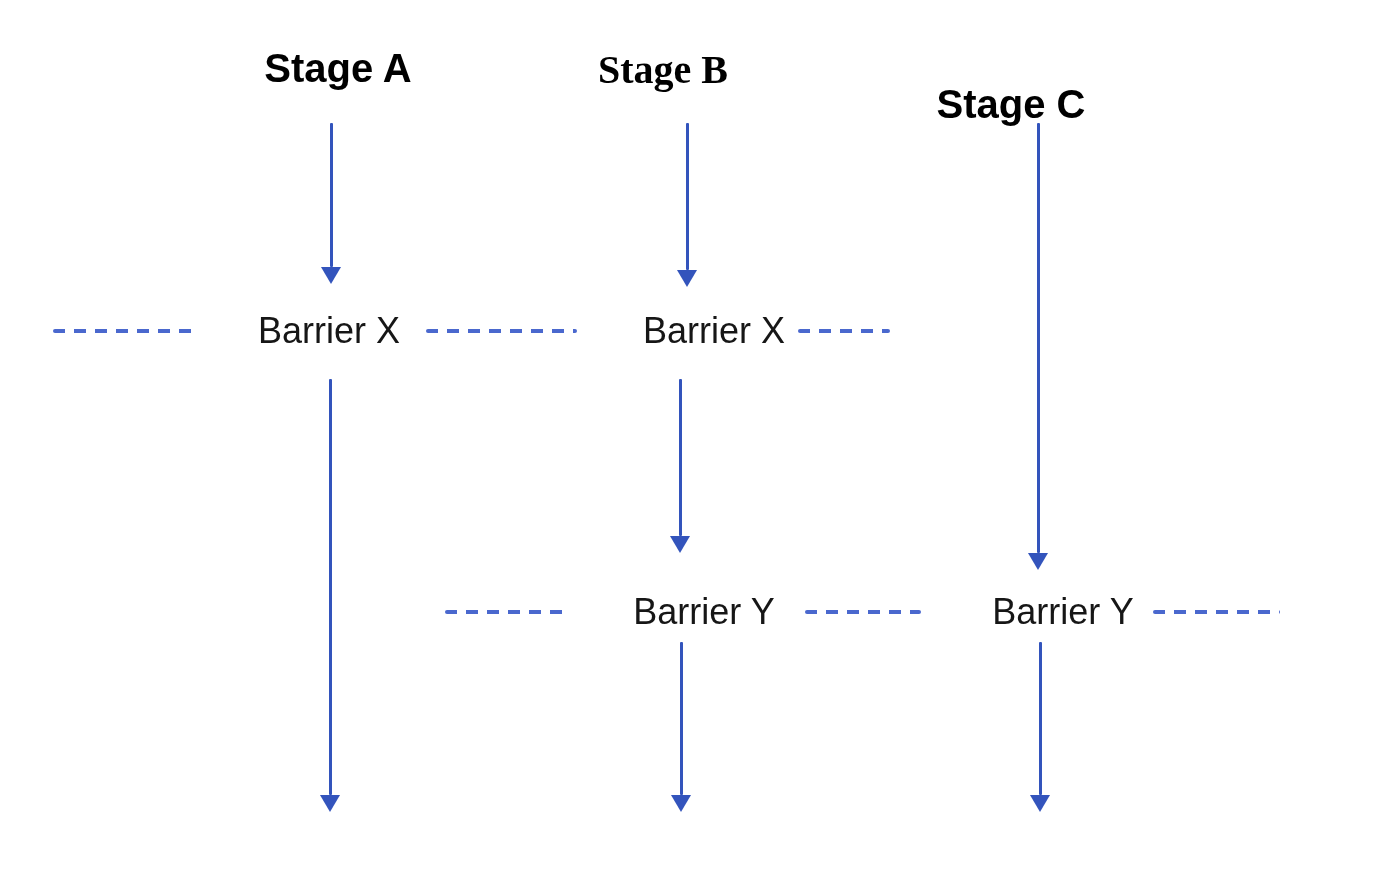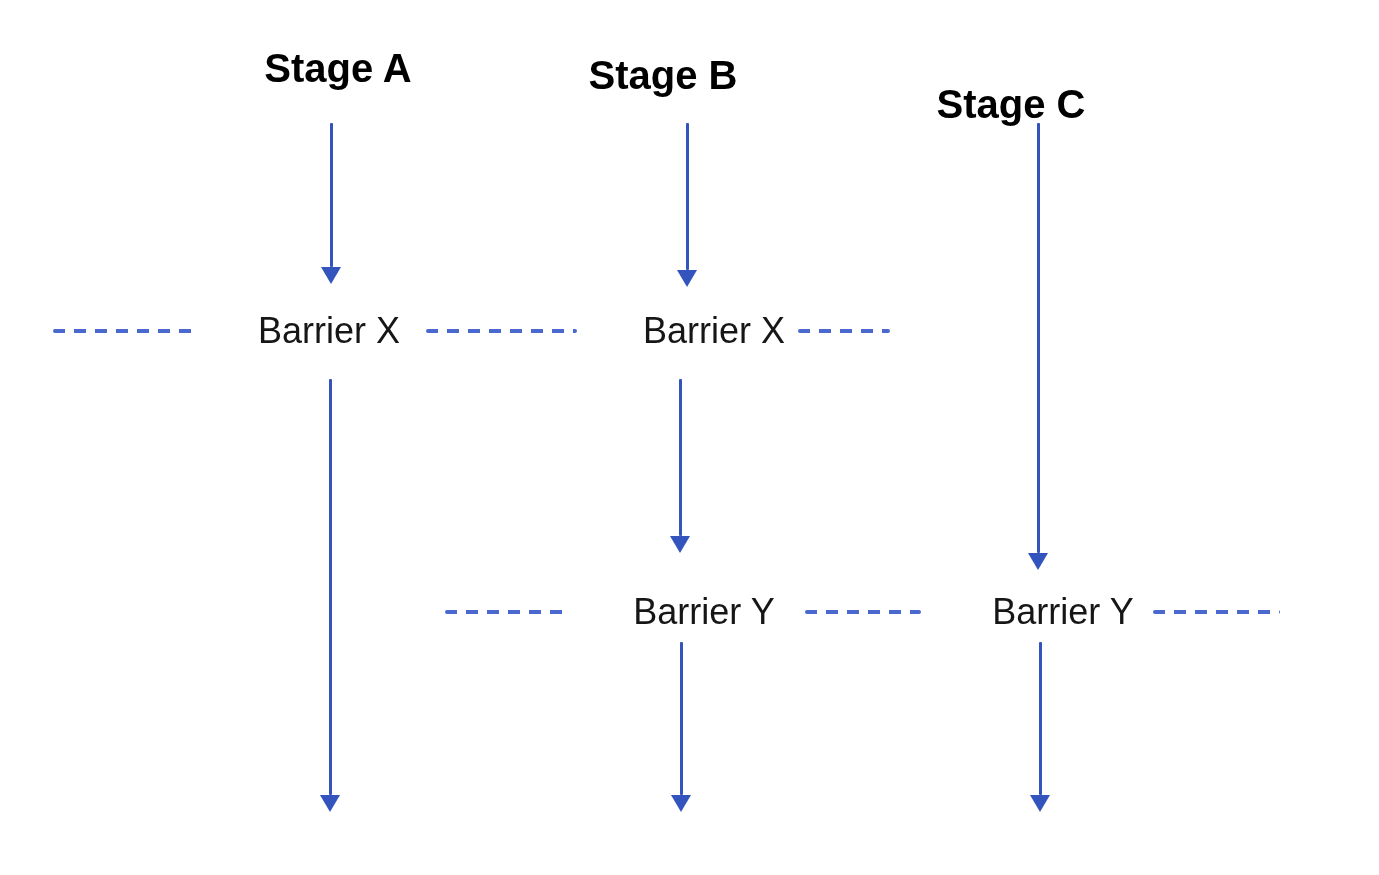--- a/index.html
+++ b/index.html
@@ -53,21 +53,21 @@
     background: repeating-linear-gradient(90deg, #4a68ce 0 12px, transparent 12px 21px);
     border-radius: 2px;
   }
 </style>
 </head>
 <body>
 
 <div class="canvas">
 
   <div class="stage-label" style="left:338px; top:46px;">Stage A</div>
-  <div class="stage-label" style="left:663px; top:53px;">Stage B</div>
+  <div class="stage-label" style="left:663px; top:46px;font-family:Liberation Serif, serif;">Stage B</div>
   <div class="stage-label" style="left:1011px; top:46px;margin-top:36px;">Stage C</div>
 
   <div>
     <div class="arrow-line" style="left:329.5px; top:123px; height:144px;"></div>
     <div class="arrowhead" style="left:321px; top:267px;"></div>
   </div>
   <div>
     <div class="arrow-line" style="left:328.5px; top:379px; height:416px;"></div>
     <div class="arrowhead" style="left:320px; top:795px;"></div>
   </div>

